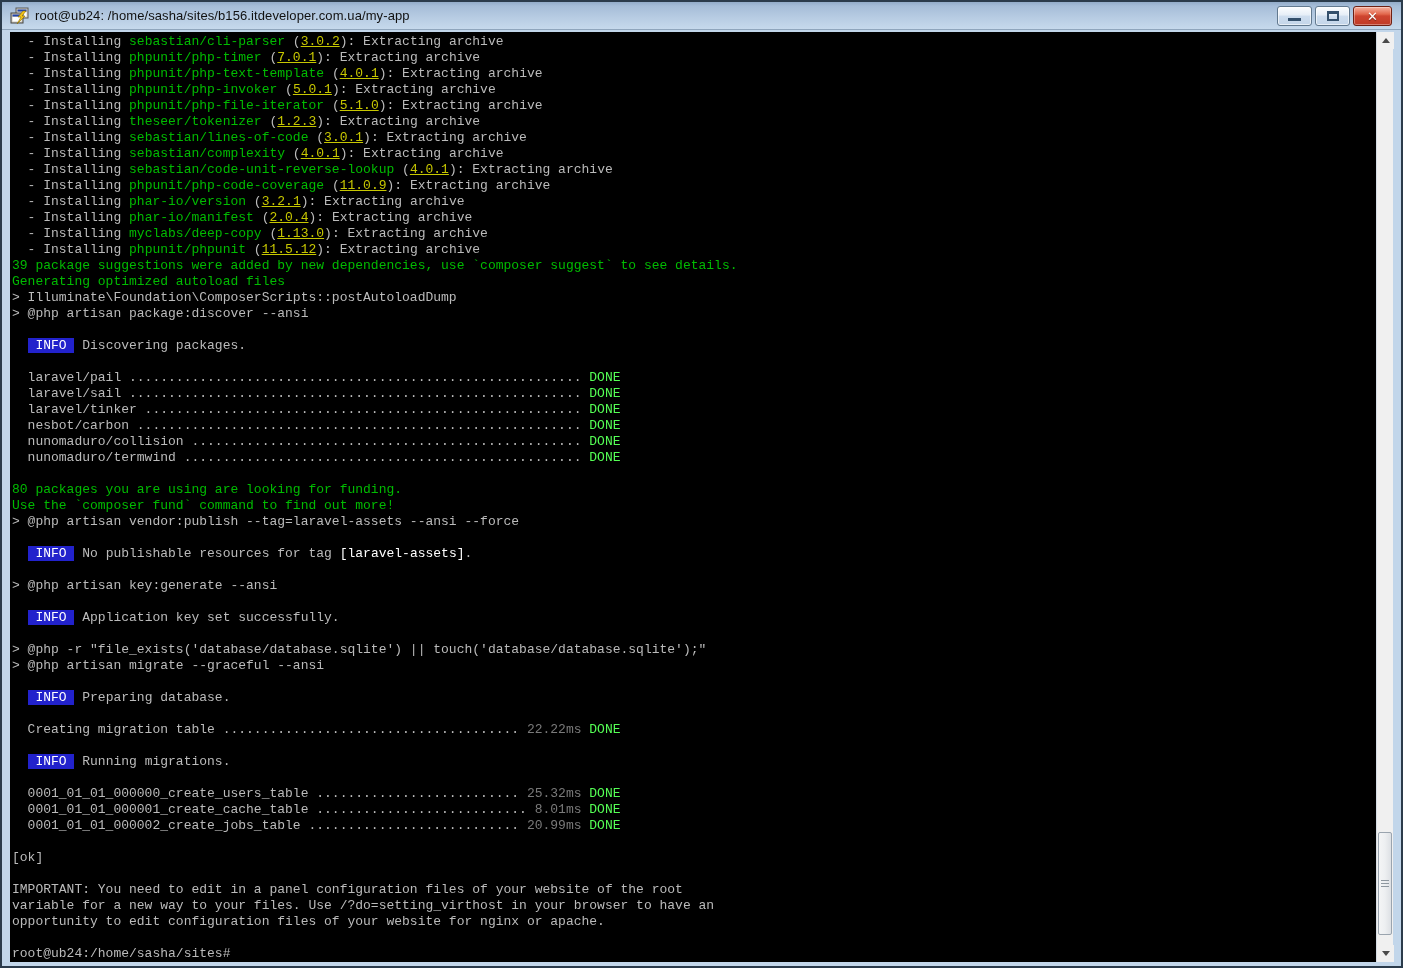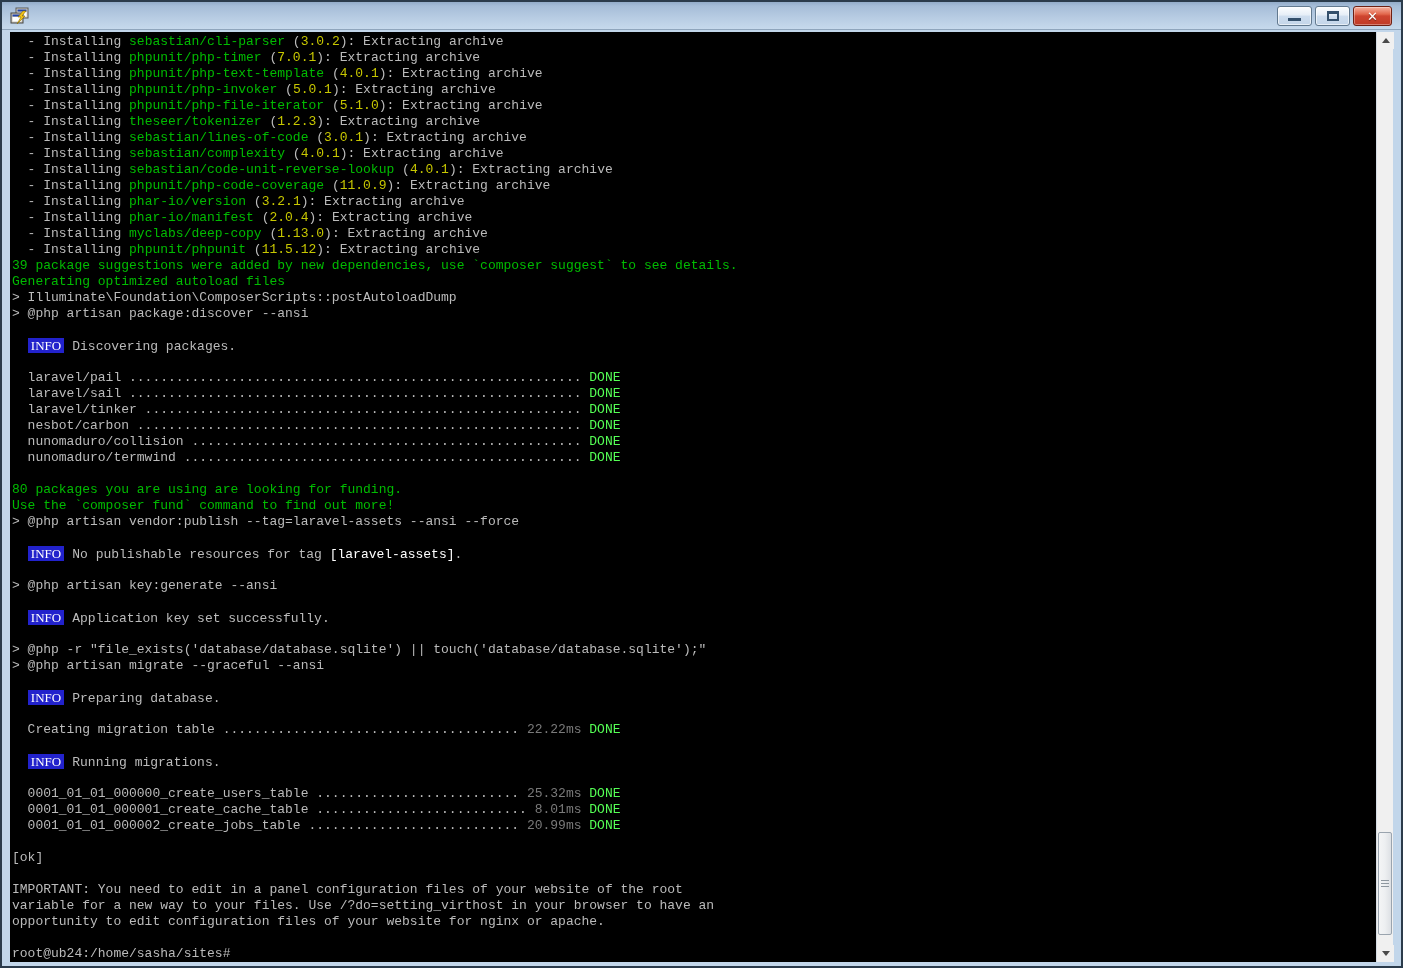--- a/index.html
+++ b/index.html
@@ -59,24 +59,24 @@
     padding:2px 0 0 2px;
     font-family:"Liberation Mono","DejaVu Sans Mono", monospace;
     font-size:13px; line-height:16px;
     white-space:pre; overflow:hidden;
     cursor:text;
   }
   .line { height:16px; }
   .s-fg   { color: var(--fg, #BBBBBB); }
   .s-grn  { color: var(--green, #00BB00); }
   .s-bgrn { color: var(--bright_green, #55FF55); }
-  .s-yel  { color: var(--yellow, #C7C700); }
+  .s-yel  { color: var(--yellow, #C7C700); text-decoration: underline; }
   .s-dim  { color: var(--dim, #7A7A7A); }
   .s-wht  { color: var(--white, #FFFFFF); font-weight:normal; }
-  .s-info { background: var(--info_bg, #2222CC); color: var(--white, #FFFFFF); font-family: Liberation Serif, serif; }
+  .s-info { background: var(--info_bg, #2222CC); color: var(--white, #FFFFFF); }
   
   .scrollbar {
     position:absolute; right:8px; top:30px; width:17px; height:930px;
     background:#F0F0F0;
     border-left:1px solid #D5DCE4;
   }
   .sb-btn {
     position:absolute; left:0; width:17px; height:17px;
     background:#F0F0F0;
     display:flex; align-items:center; justify-content:center;
@@ -104,20 +104,21 @@
   <div class="titlebar">
     <svg class="app-icon" viewBox="0 0 20 18">
       <rect x="6" y="1" width="12" height="10" fill="#D6D2C6" stroke="#5A5A5A" stroke-width="1"></rect>
       <rect x="7.5" y="2.5" width="9" height="2" fill="#2244AA"></rect>
       <rect x="7.5" y="5" width="9" height="4.5" fill="#FFFFFF"></rect>
       <rect x="1" y="6" width="12" height="10" fill="#CFC9BC" stroke="#444" stroke-width="1"></rect>
       <rect x="2.5" y="7.5" width="9" height="2" fill="#2244AA"></rect>
       <rect x="2.5" y="10" width="9" height="4.5" fill="#FFFFFF"></rect>
       <polygon points="13,4 8,10 11,10 7,17 15,9 12,9 16,4" fill="#F5C518" stroke="#8A6D00" stroke-width="0.6"></polygon>
     </svg>
+    <span class="title-text">root@ub24: /home/sasha/sites/b156.itdeveloper.com.ua/my-app</span>
     <div class="win-controls">
       <div class="wbtn minb">
         <span class="glyph-min"></span>
       </div>
       <div class="wbtn maxb">
         <span class="glyph-max"></span>
       </div>
       <div class="wbtn closeb">
         <span class="glyph-close">✕</span>
       </div>

